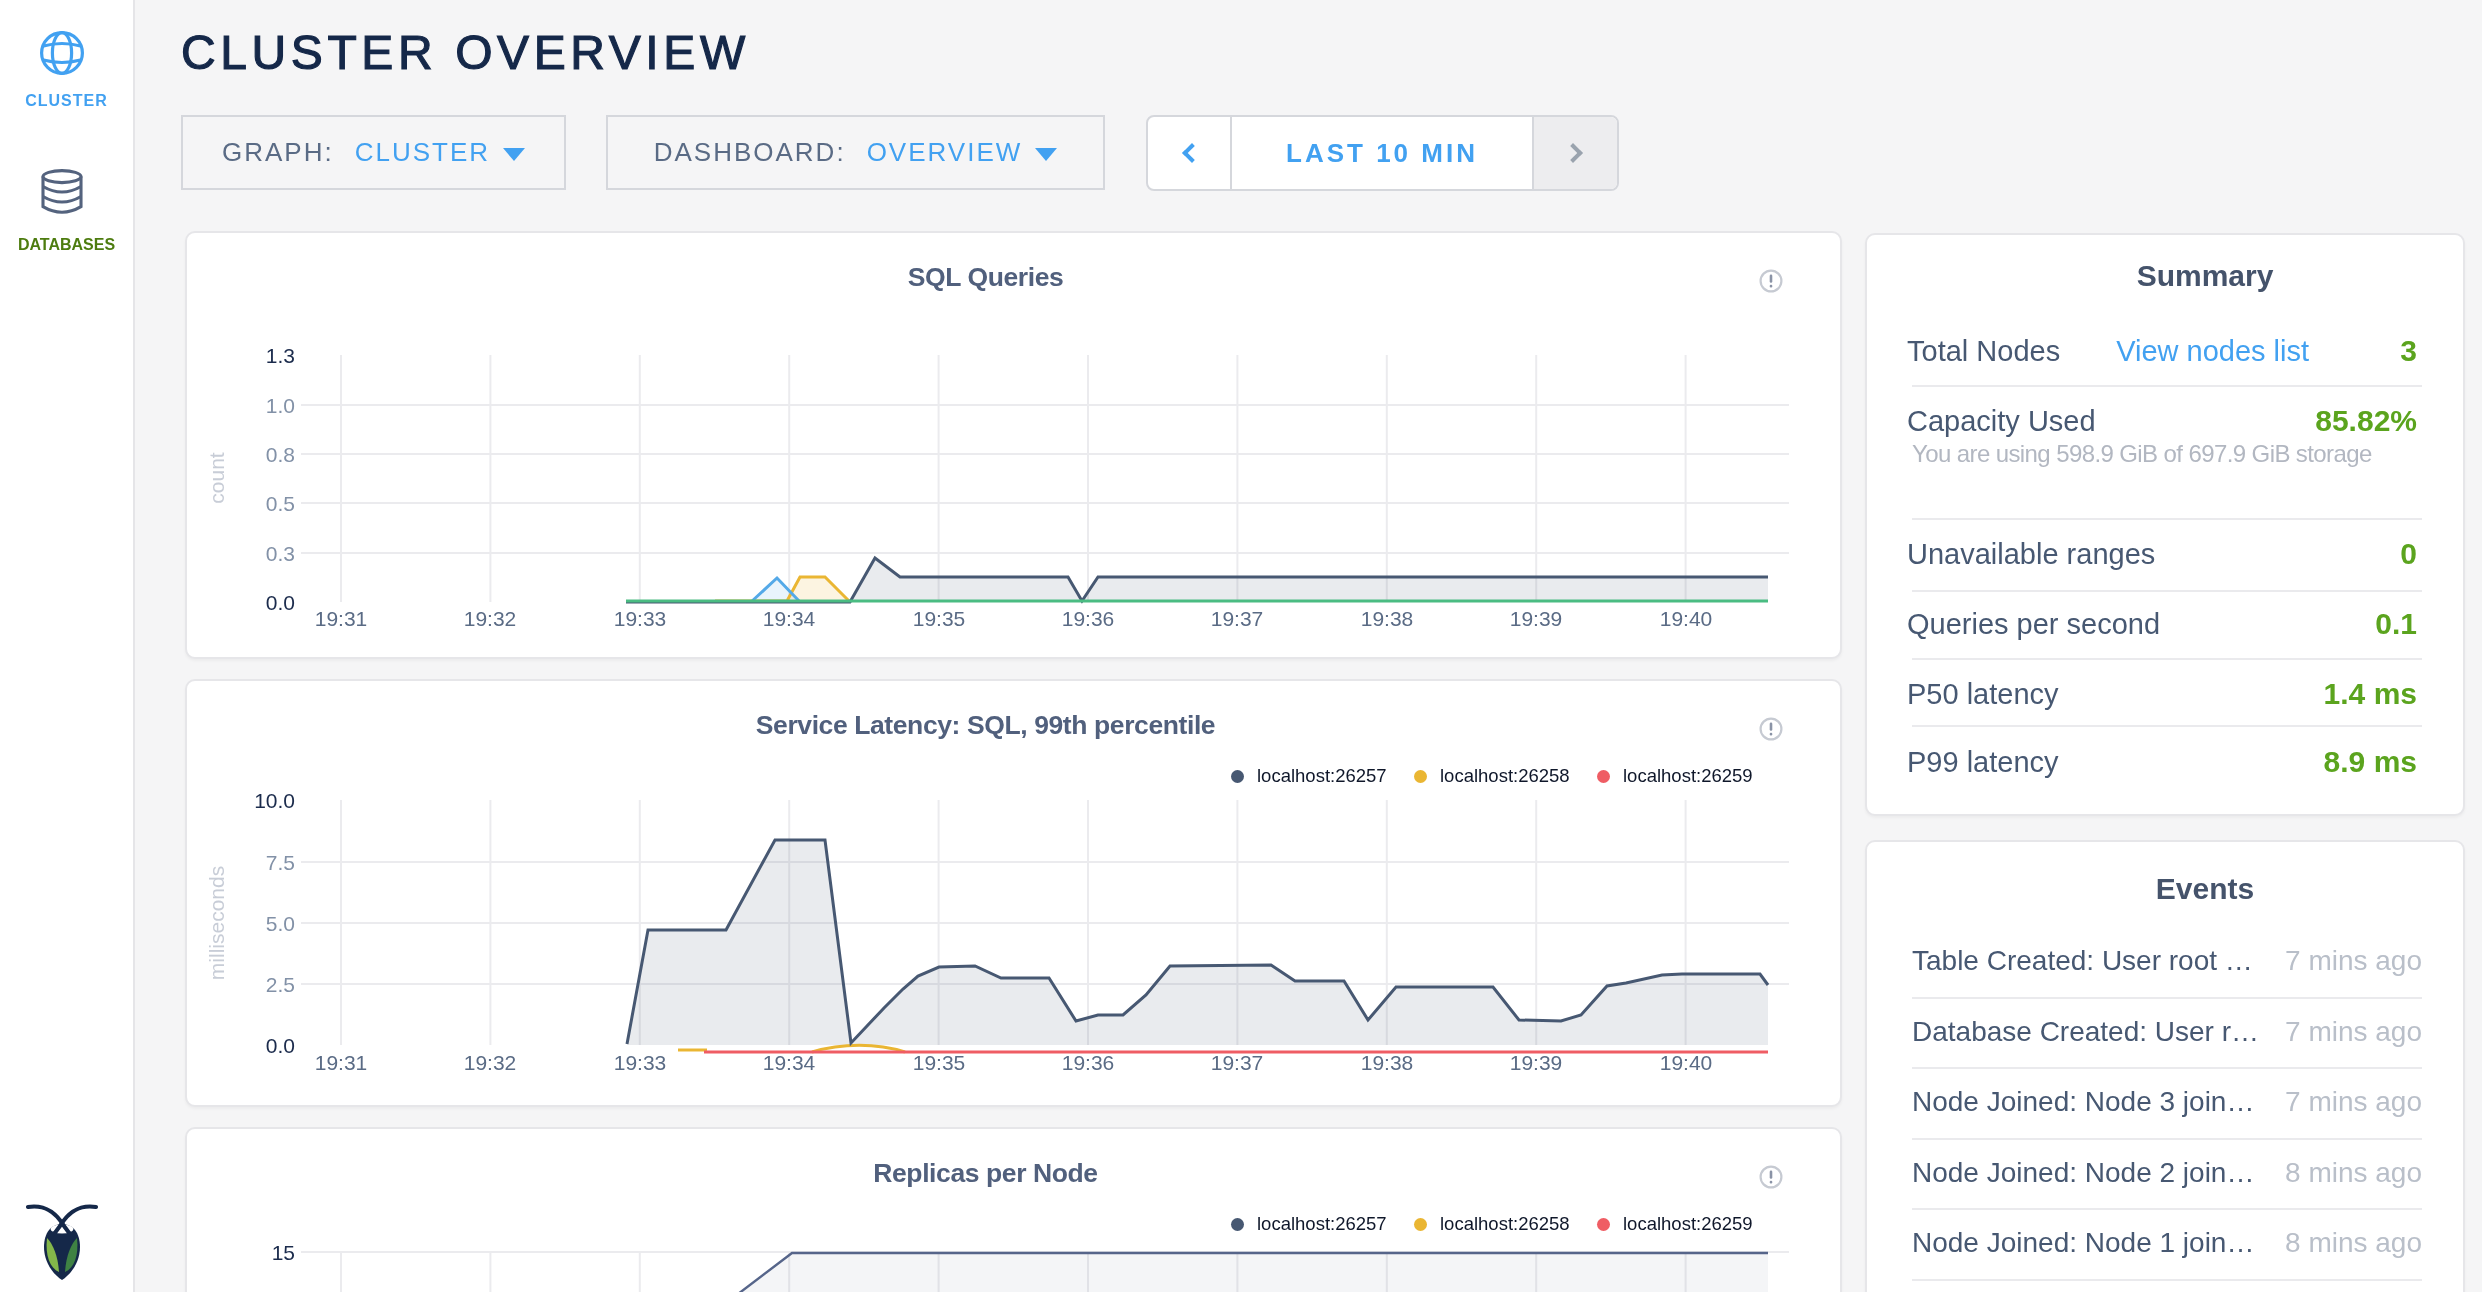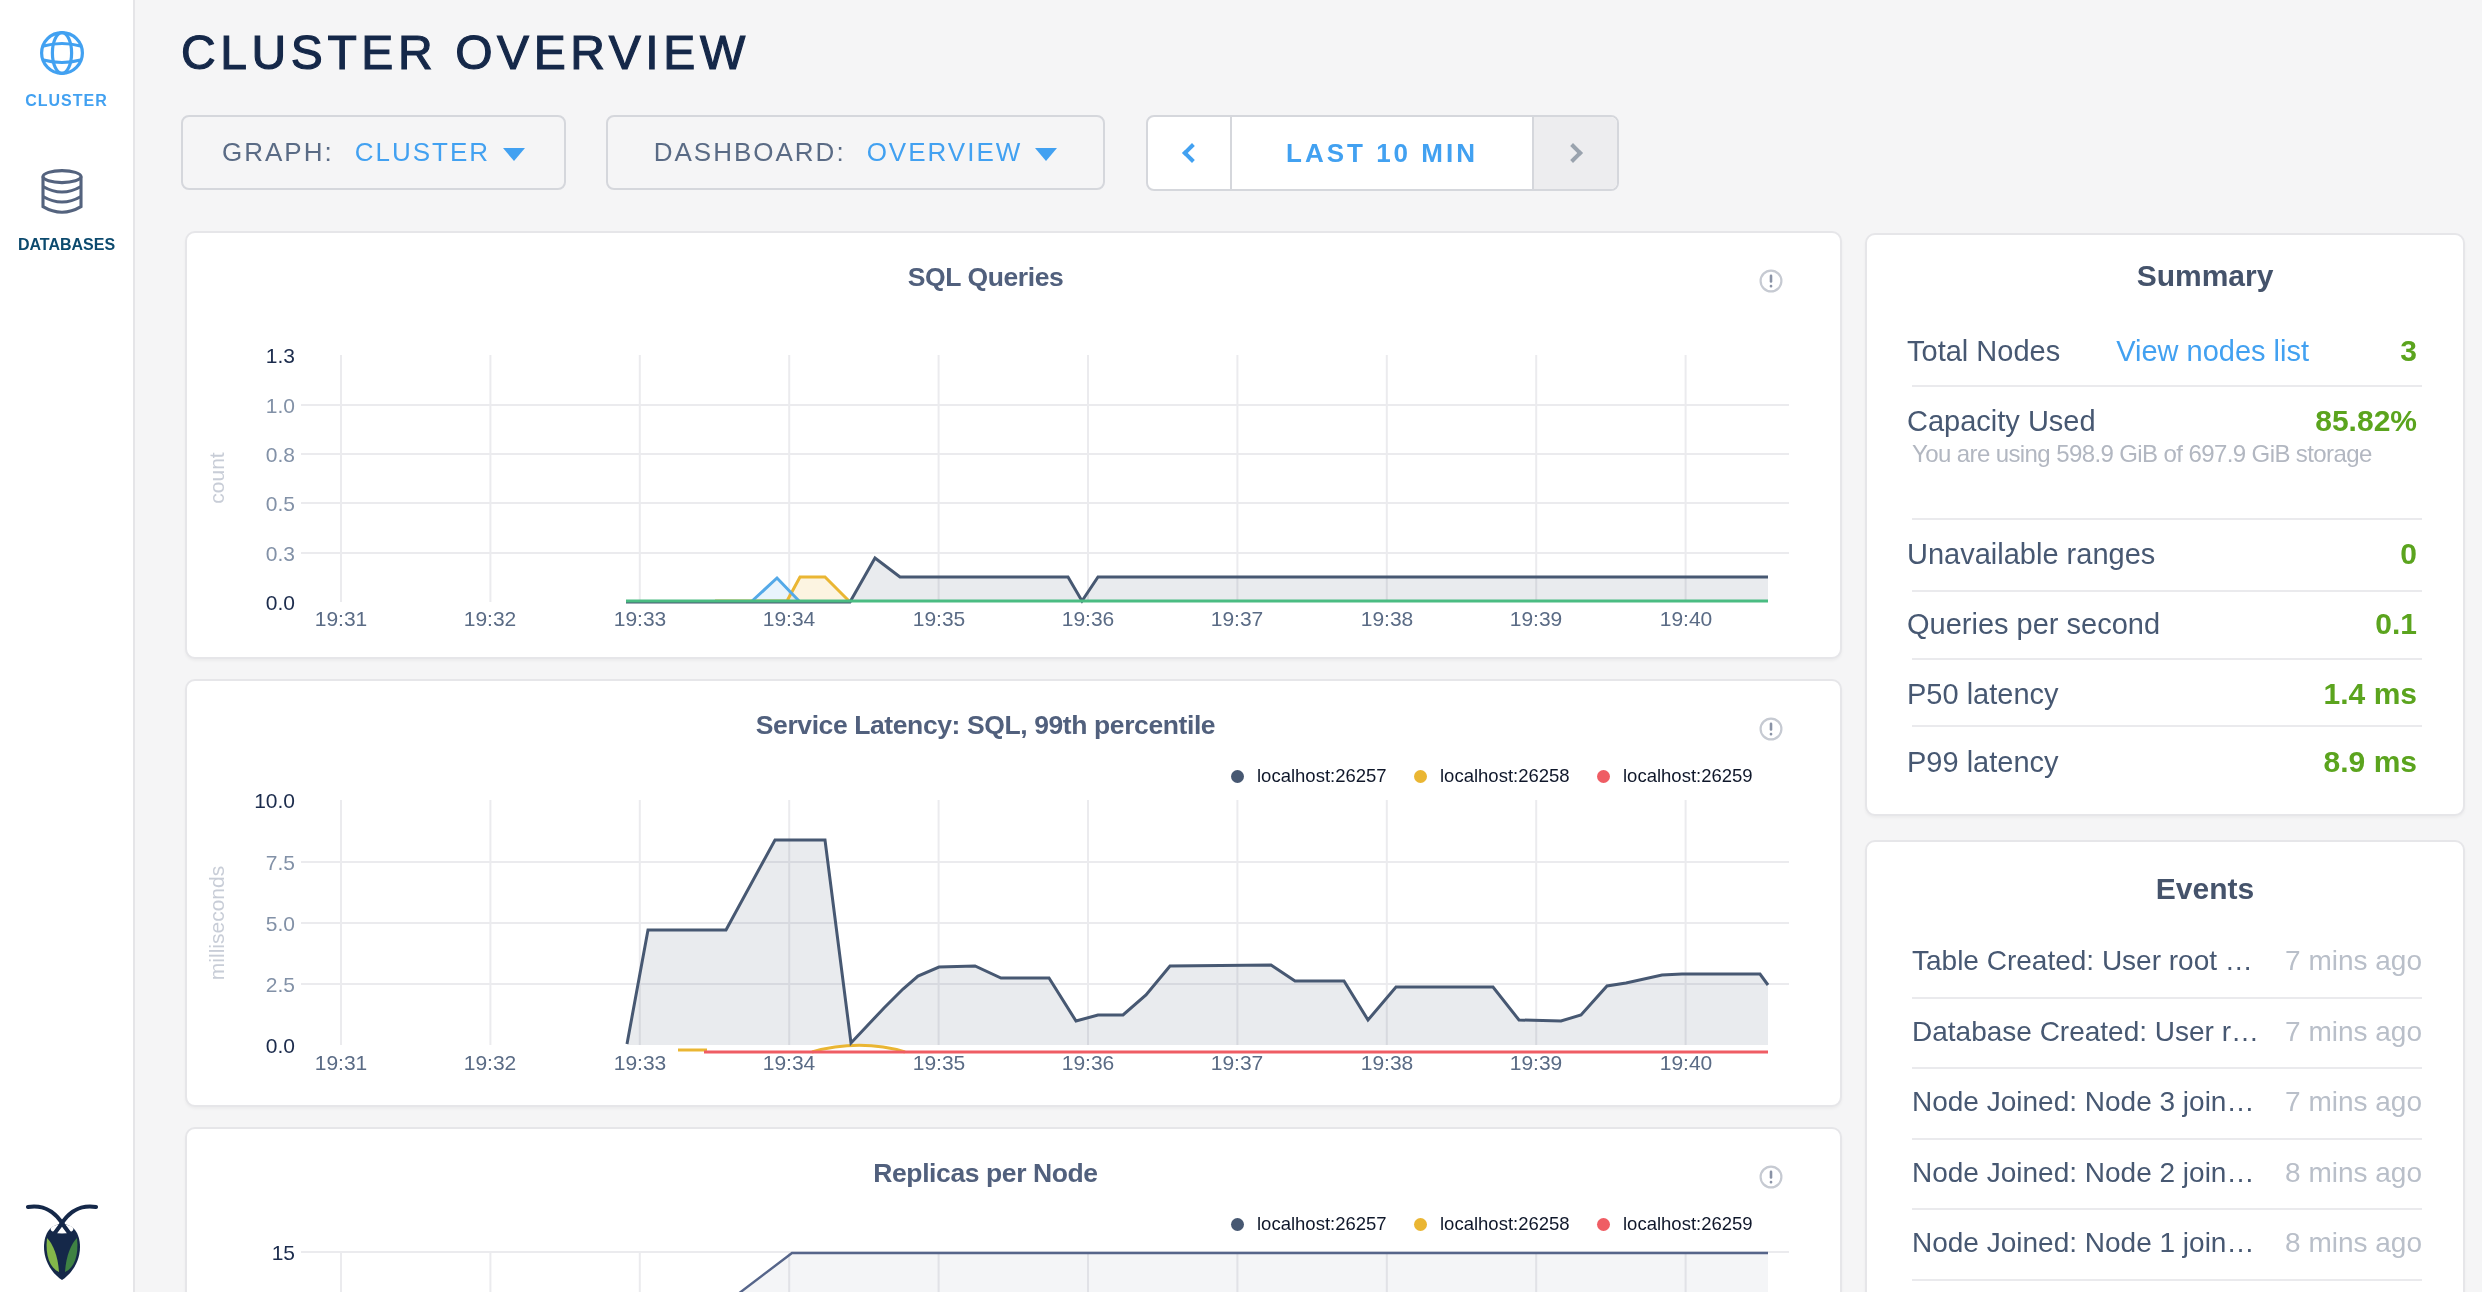--- a/index.html
+++ b/index.html
@@ -4,27 +4,27 @@
 <style>
 * { margin:0; padding:0; box-sizing:border-box; }
 html,body { width:2482px; height:1292px; overflow:hidden; }
 body { background:#f5f5f6; font-family:"Liberation Sans", sans-serif; position:relative; }
 .abs { position:absolute; }
 
 
 #sidebar { position:absolute; left:0; top:0; width:135px; height:1292px; background:#fff; border-right:2px solid #e5e5e8; }
 .navlab { position:absolute; left:0; width:133px; text-align:center; font-weight:bold; }
 #lab-cluster { top:92px; font-size:16px; letter-spacing:1px; color:#42a1f1; }
-#lab-databases { top:236px; font-size:16px; letter-spacing:0; color:#0c4a6e; }
+#lab-databases { top:236px; font-size:16px; letter-spacing:0; color:#4d7c0f; }
 
 
 #title { position:absolute; left:181px; top:25px; font-size:48px; font-weight:400; -webkit-text-stroke:1.15px #152849; letter-spacing:4.6px; color:#152849; }
 
 
-.ctlbox { position:absolute; top:115px; height:75px; border:2px solid #d5d7dc; border-radius:8px; display:flex; align-items:center; justify-content:center; font-size:26px; letter-spacing:2px; color:#5a6b85; }
+.ctlbox { position:absolute; top:115px; height:75px; border:2px solid #d5d7dc; border-radius:0; display:flex; align-items:center; justify-content:center; font-size:26px; letter-spacing:2px; color:#5a6b85; }
 #box1 { left:181px; width:385px; }
 #box2 { left:606px; width:499px; }
 .ctl-val { color:#42a1f1; margin-left:21px; }
 .caret { width:0; height:0; border-left:11px solid transparent; border-right:11px solid transparent; border-top:13px solid #42a1f1; margin-left:13px; margin-top:3px; }
 #box3 { position:absolute; left:1146px; top:115px; width:473px; height:76px; border:2px solid #d5d7dc; border-radius:8px; display:flex; overflow:hidden; background:#ffffff; }
 #box3 .seg { display:flex; align-items:center; justify-content:center; }
 #seg-l { width:84px; border-right:2px solid #d5d7dc; }
 #seg-m { flex:1; color:#42a1f1; font-size:26px; letter-spacing:3px; font-weight:bold; }
 #seg-r { width:85px; border-left:2px solid #d5d7dc; background:#ededef; }
 .chev { width:14px; height:14px; border-top:4px solid #42a1f1; border-left:4px solid #42a1f1; }

